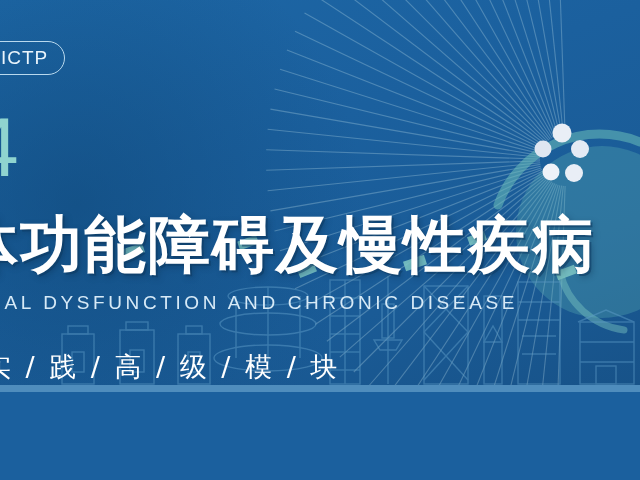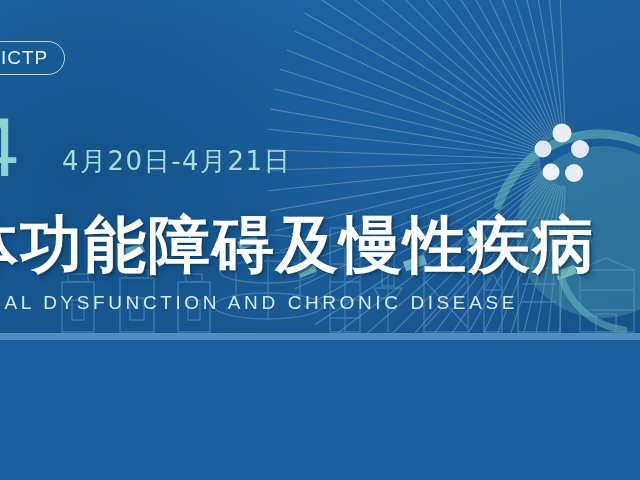--- a/index.html
+++ b/index.html
@@ -4,21 +4,21 @@
 <style>
   * { margin:0; padding:0; box-sizing:border-box; }
   html,body{ width:640px; height:480px; overflow:hidden; }
   body{
     font-family:"Liberation Sans","DejaVu Sans",sans-serif;
     background:#1b609e;
   }
 
   .banner{
     position:relative;
-    width:640px; height:340px;
+    width:640px; height:392px;
     overflow:hidden;
     background:
       radial-gradient(circle at 12% 52%, rgba(14,70,118,0.55) 0%, rgba(14,70,118,0) 48%),
       linear-gradient(160deg,#1d67a6 0%,#1b609e 38%,#1a5b96 72%,#175288 100%);
   }
 
   
   .rays{
     position:absolute; left:0; top:0; width:640px; height:480px;
     pointer-events:none;
@@ -247,21 +247,20 @@
   </svg>
 
   <div class="bottom-strip"></div>
 
   <div class="badge">
     <span>ICTP</span>
   </div>
 
   <div class="year">4</div>
 
-  <div class="date">4月20日-4月21日</div>
 
   <div class="headline">体功能障碍及慢性疾病</div>
 
   <div class="subtitle">ORIAL  DYSFUNCTION  AND  CHRONIC  DISEASE</div>
 
   <div class="module">实 / 践 / 高 / 级 / 模 / 块</div>
 
   <div class="city">沙</div>
 
 </div>

